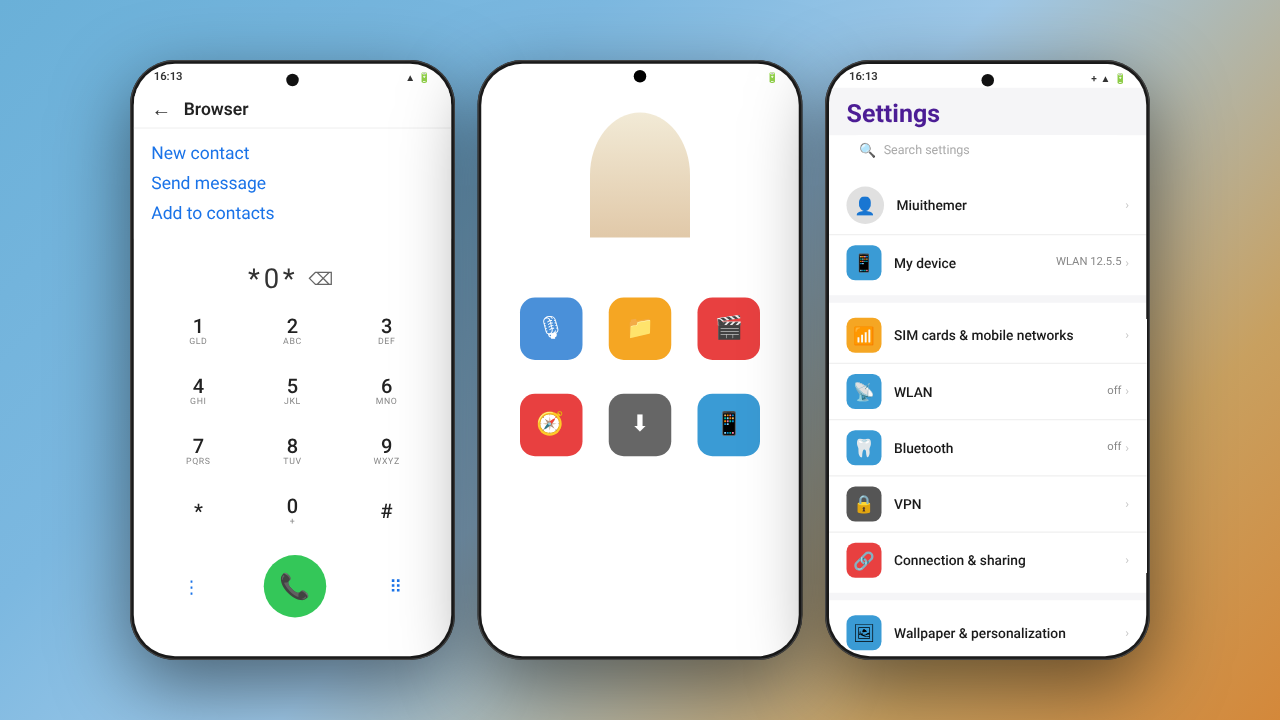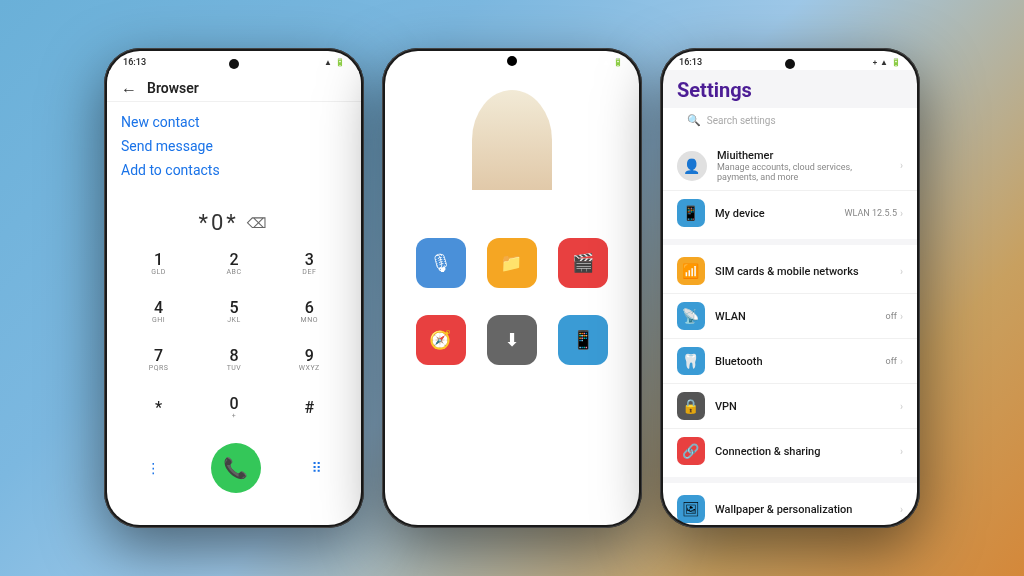--- a/index.html
+++ b/index.html
@@ -430,21 +430,20 @@
     <div class="search-bar">
       <span class="search-icon-s">🔍</span>
       <span style="color:#aaa; font-size:10px;">Search settings</span>
     </div>
 
     <div class="settings-section">
       <div class="settings-item">
         <div class="avatar-circle">👤</div>
         <div class="settings-text">
           <div class="settings-name">Miuithemer</div>
-          <div class="settings-sub">Manage accounts, cloud services, payments, and more</div>
         </div>
         <span class="chevron">›</span>
       </div>
       <div class="settings-item">
         <div class="settings-icon" style="background:#3a9bd5;">📱</div>
         <div class="settings-text">
           <div class="settings-name">My device</div>
         </div>
         <div class="settings-right">
           <span>WLAN 12.5.5</span>

